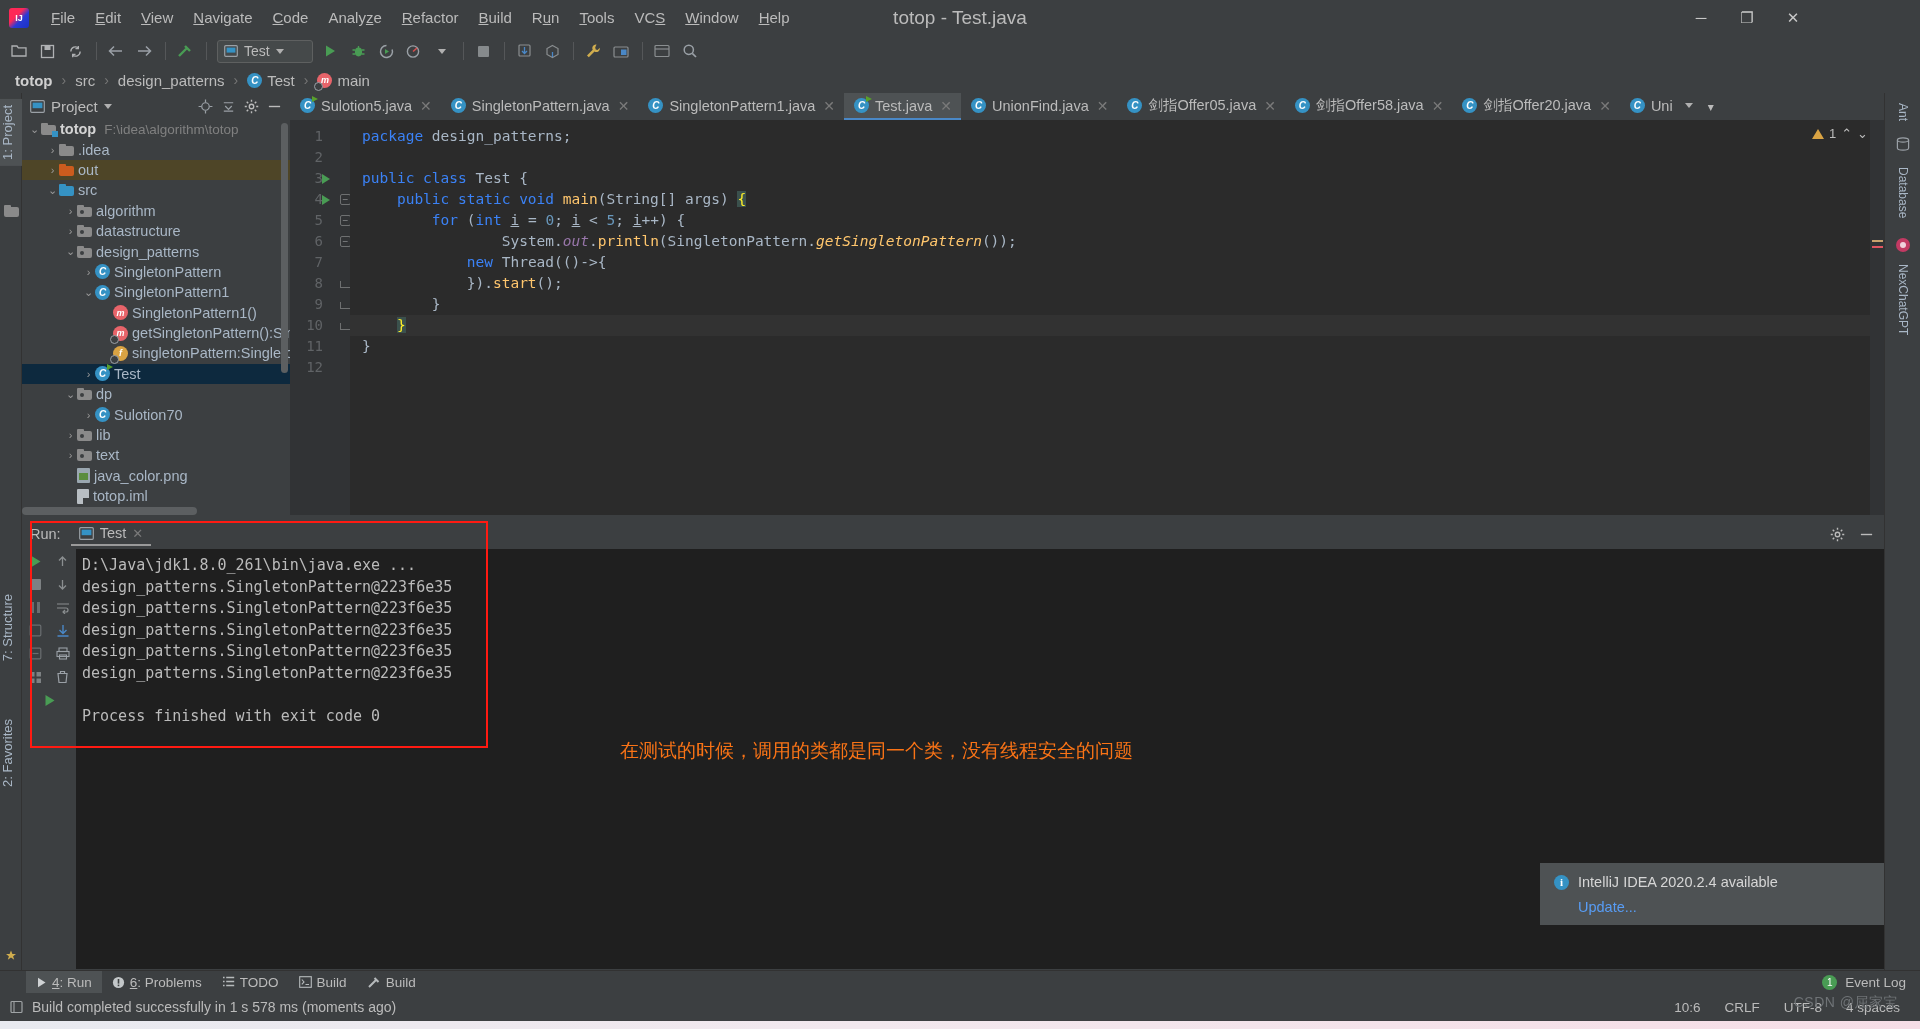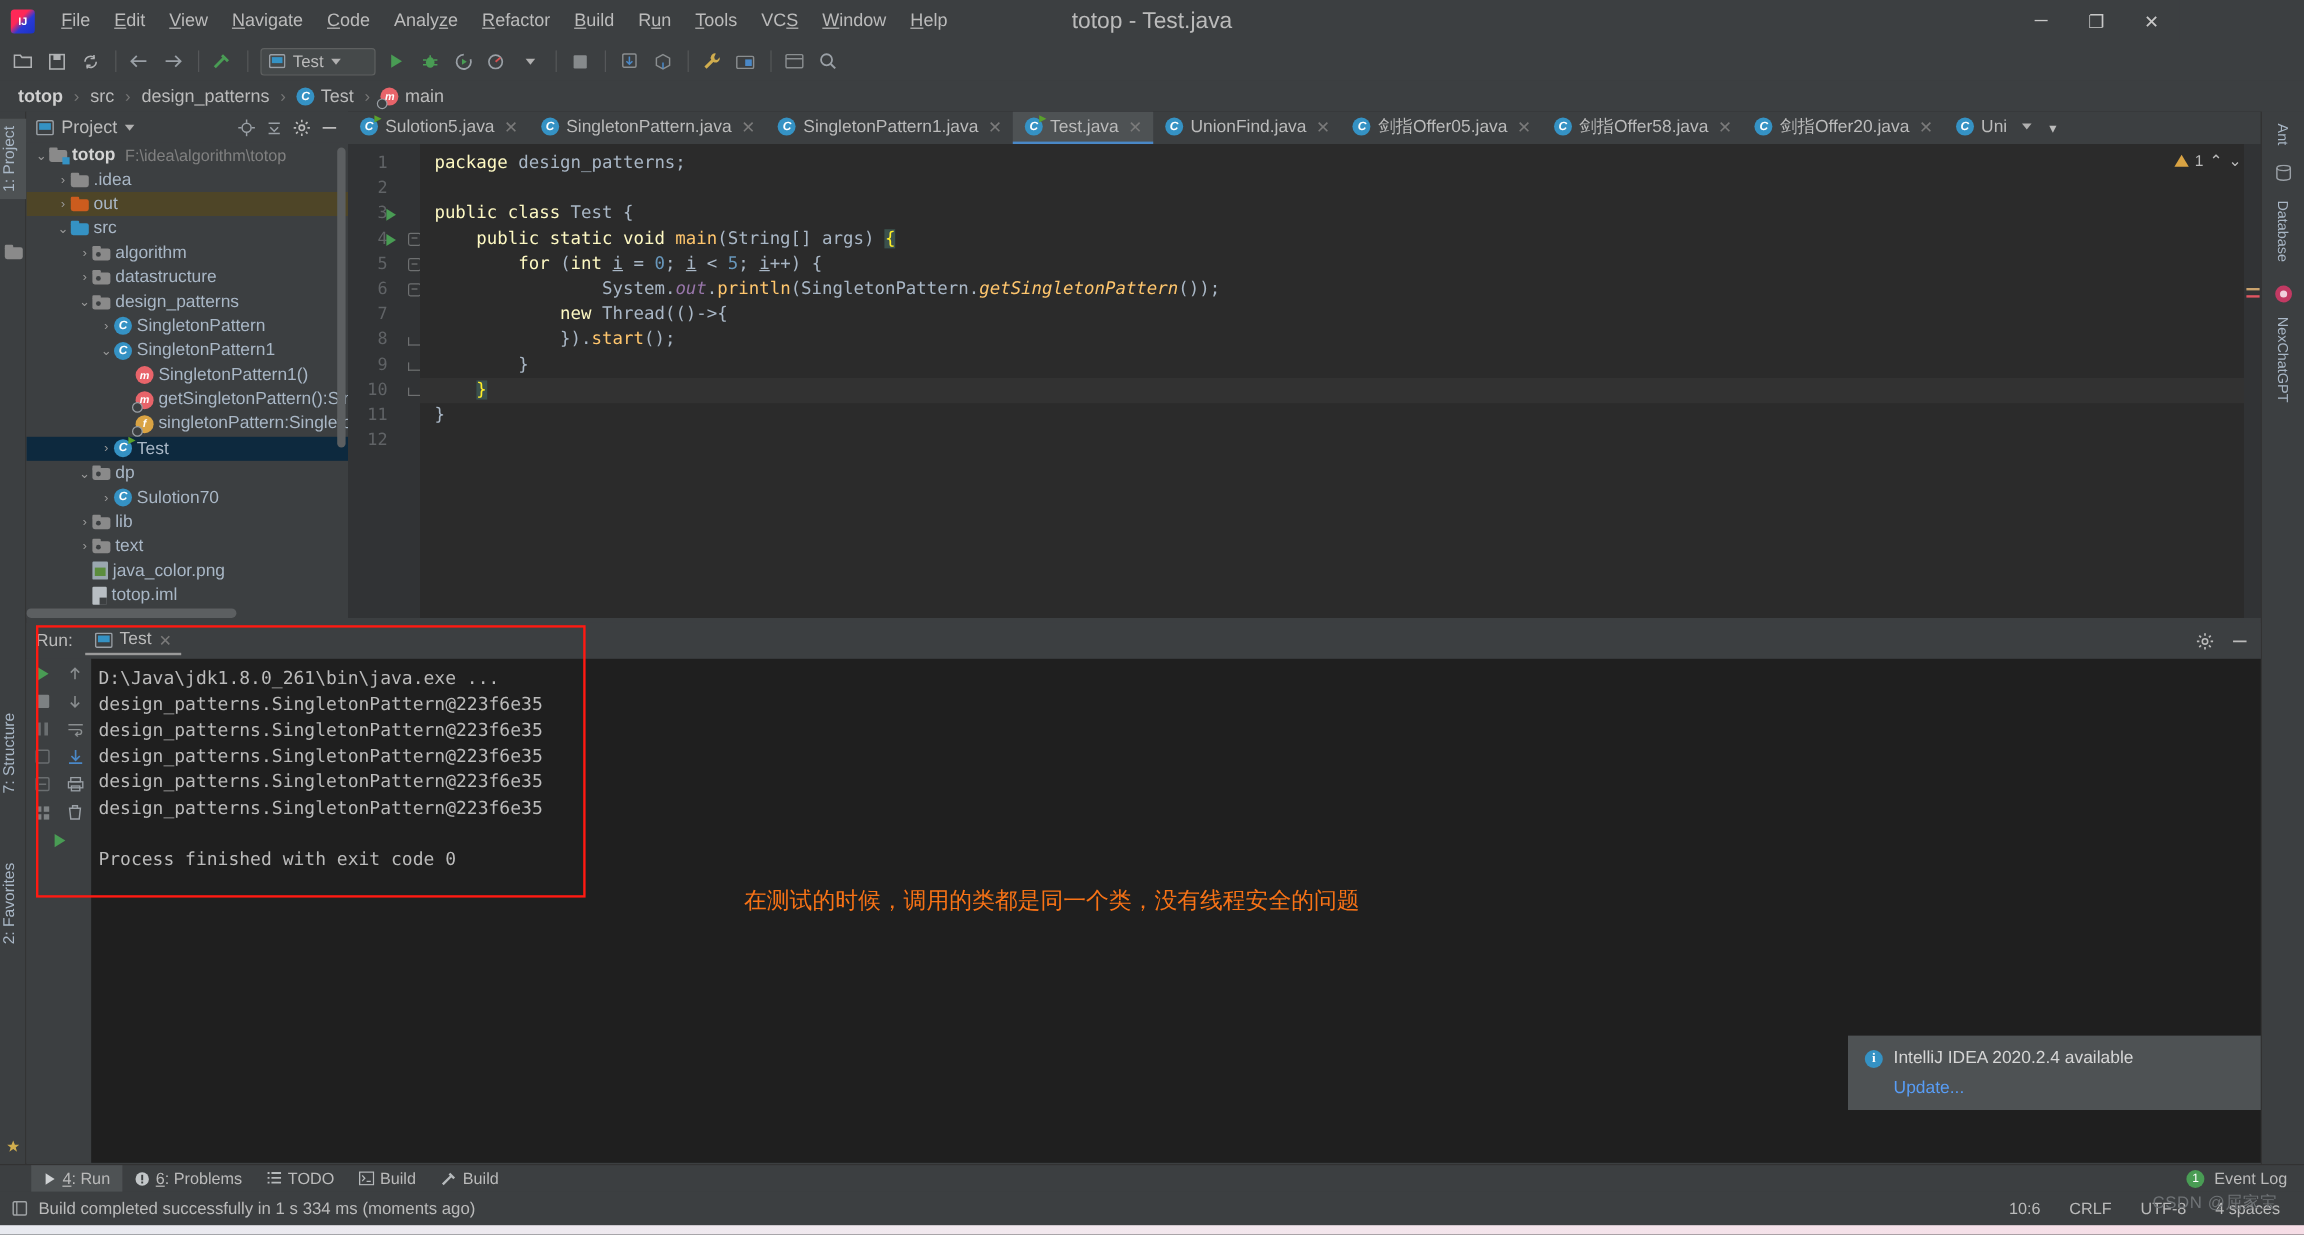--- a/index.html
+++ b/index.html
@@ -210,21 +210,21 @@
   .code-area {
     position: absolute; left: 60px; top: 27px; right: 0; bottom: 0;
     background: #2b2b2b; padding-top: 6px; overflow: hidden;
   }
   .code-line {
     height: 21px; line-height: 21px; white-space: pre;
     font-family: "DejaVu Sans Mono", monospace; font-size: 14.5px; color: #a9b7c6;
     padding-left: 12px;
   }
   .code-line.cursorline { background: #323232; }
-  .kw { color: #fef9c3; text-align: right; }
+  .kw { color: #3b82f6; text-align: right; }
   .num { color: #6897bb; }
   .cls { color: #a9b7c6; }
   .fld { color: #9876aa; font-style: italic; }
   .mth { color: #ffc66d; }
   .var-u { color: #a9b7c6; text-decoration: underline; }
   .brace-hl { background: #3b514d; color: #ffef28; }
 
   .right-gutter {
     position: absolute; right: 0; top: 27px; width: 14px; bottom: 0;
     background: #313335;
@@ -997,21 +997,21 @@
       <span class="evt-badge">1</span>
       <span class="sb-r-item">Event Log</span>
     </div>
   </div>
 
   <div class="statusbar">
     <svg width="14" height="14" viewBox="0 0 14 14">
         <rect x="1" y="1.5" width="11" height="11" rx="1" fill="none" stroke="#a0a4a6" stroke-width="1.2"></rect>
         <path d="M4 1.5v11" stroke="#a0a4a6" stroke-width="1.1"></path>
       </svg>
-    <span class="sb-text">Build completed successfully in 1 s 334 ms (moments ago)</span>
+    <span class="sb-text">Build completed successfully in 1 s 578 ms (moments ago)</span>
     <div class="sb-right">
       <span class="sb-r-item">10:6</span>
       <span class="sb-r-item">CRLF</span>
       <span class="sb-r-item">UTF-8</span>
       <span class="sb-r-item">4 spaces</span>
     </div>
     <span class="watermark">CSDN @屈家宝</span>
   </div>
 
   <div class="taskbar-strip"></div>

